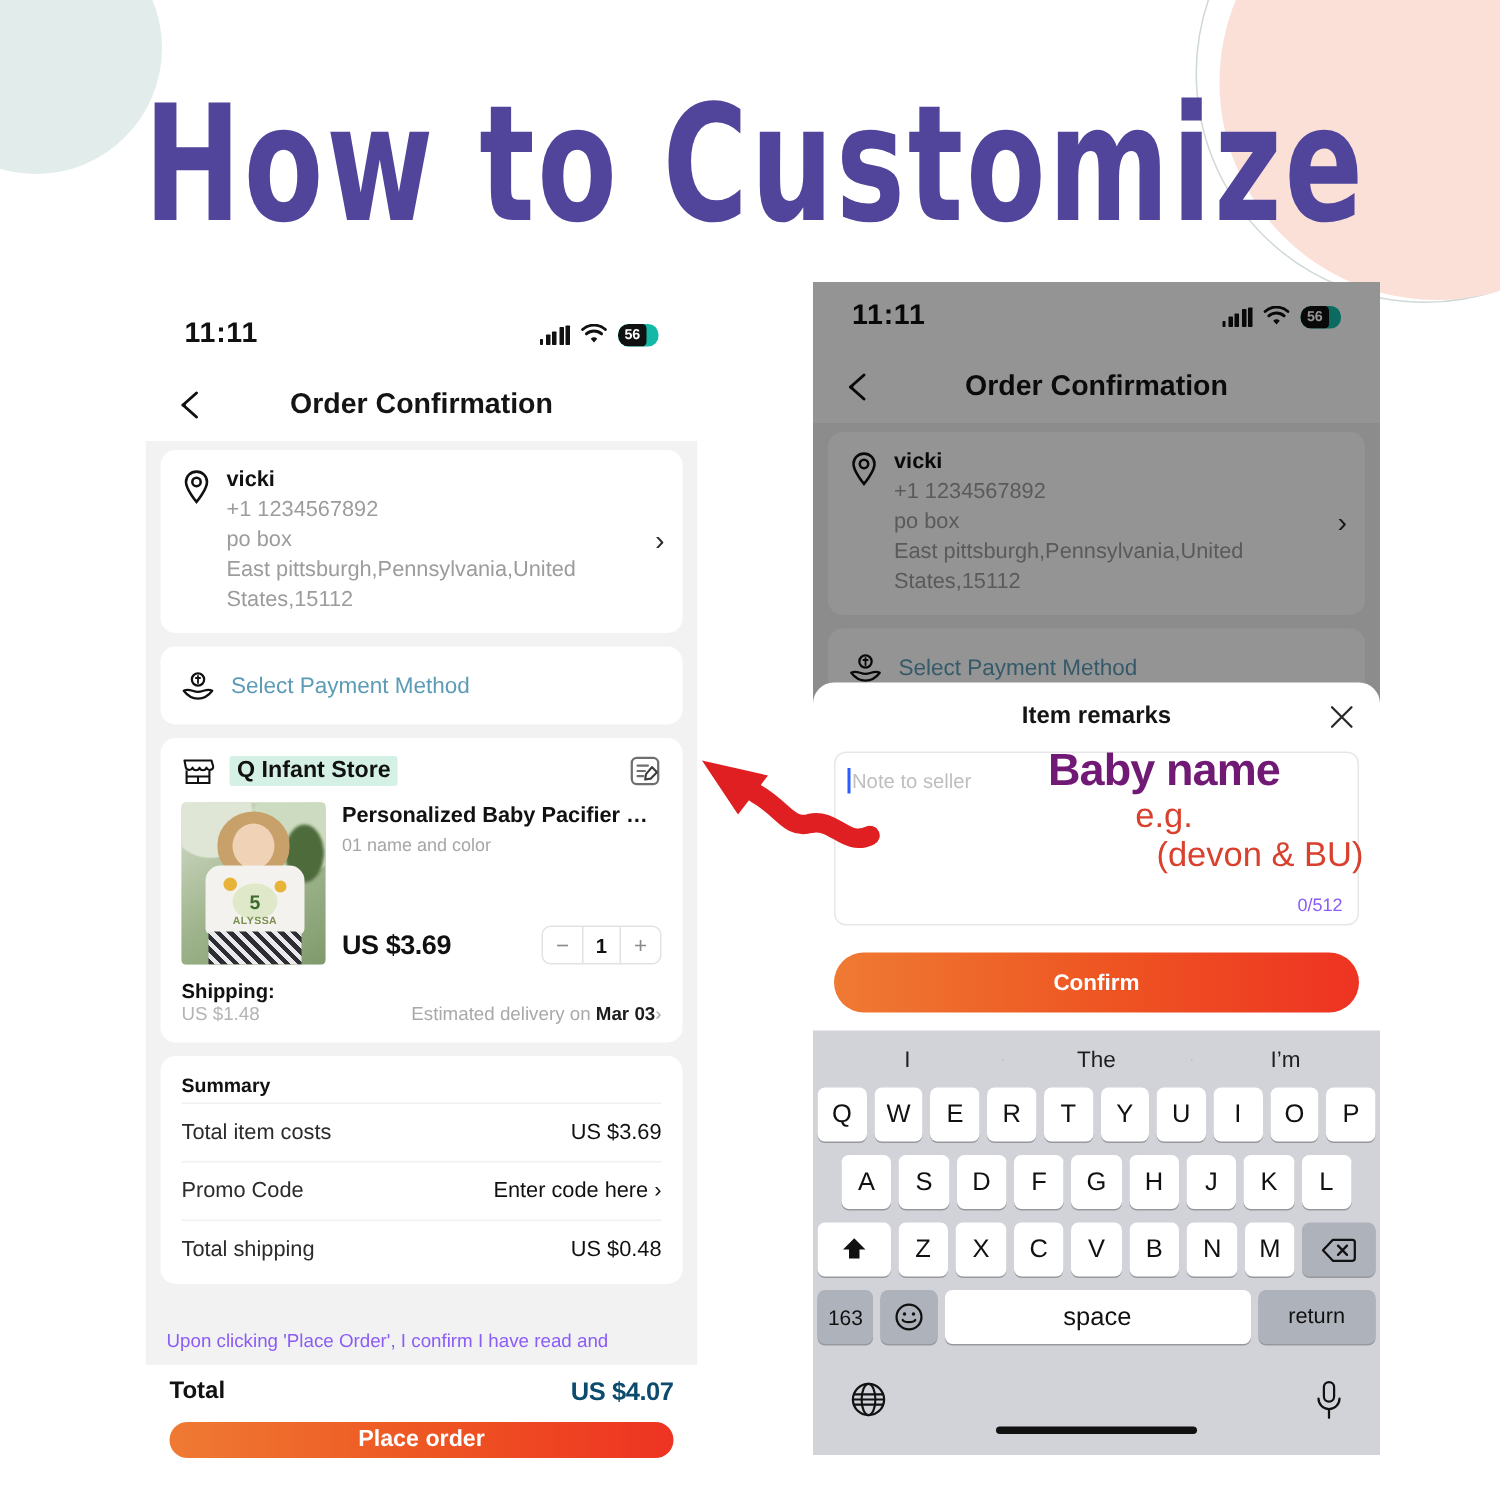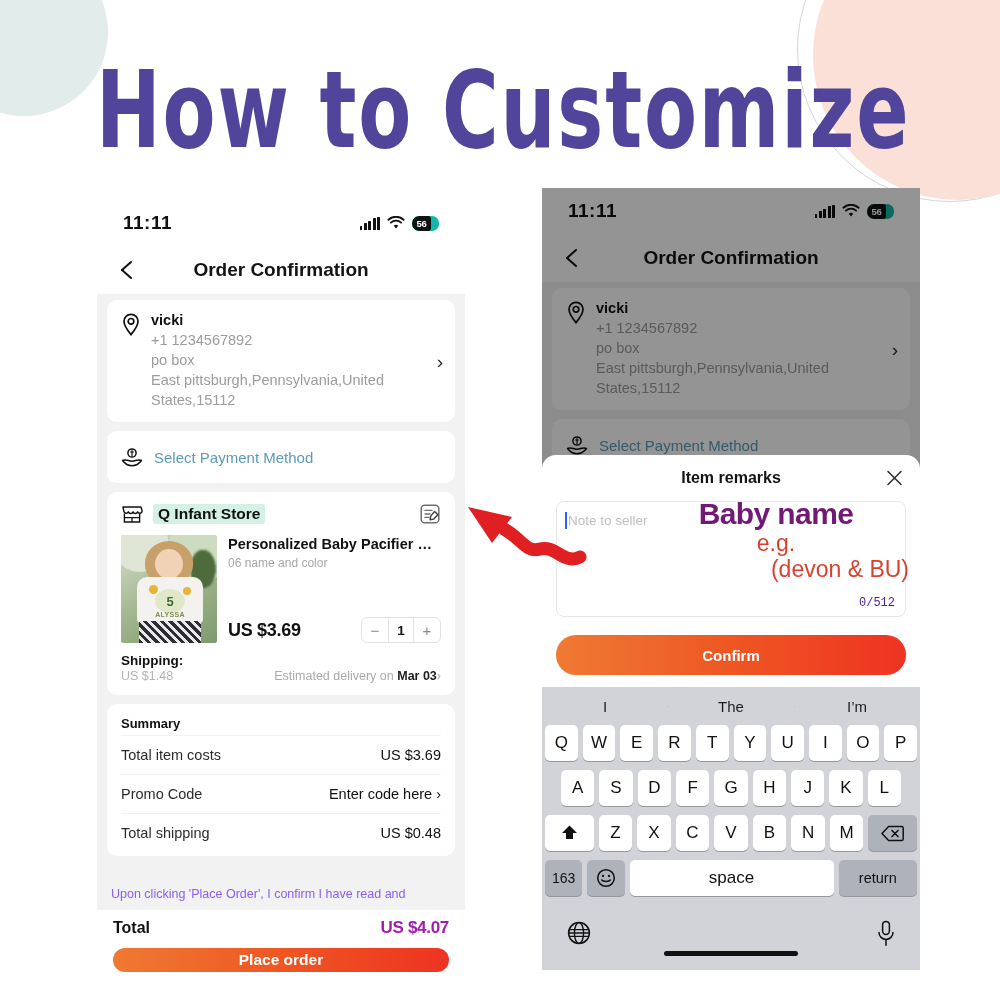--- a/index.html
+++ b/index.html
@@ -175,21 +175,21 @@
     border-top: 1px solid #f1f1f1;
   }
   .sum-row:nth-of-type(1) { border-top: none; }
   .sum-row .val { color: #111; }
 
   .legal { font-size: 12.5px; color: #8b5cf6; padding: 6px 4px 8px 4px; line-height:1.3;margin-top:24px; }
 
   .footer { background: #fff; padding: 8px 16px 12px 16px; }
   .foot-total { display: flex; justify-content: space-between; align-items: center; }
   .foot-total .l { font-size: 16px; font-weight: bold; color: #111; }
-  .foot-total .r { font-size: 17px; font-weight: bold; color: #a21caf; letter-spacing:-.3px; }
+  .foot-total .r { font-size: 17px; font-weight: bold; color: #0c4a6e; letter-spacing:-.3px; }
   .cta {
     margin-top: 10px; height: 24px; border-radius: 20px;
     background: linear-gradient(90deg,#ef7a33 0%, #ee5522 52%, #ee3322 100%);
     color: #fff; font-size: 15.5px; font-weight: bold;
     display: flex; align-items: center; justify-content: center;
   }
 
   
   .dim-wrap { position: relative; }
   .dim-overlay {
@@ -209,21 +209,21 @@
   .note-box {
     margin: 0 14px; height: 116px; border: 1px solid #e7e7e7; border-radius: 8px;
     position: relative; background: #fff;
   }
   .note-ph {
     position: absolute; left: 11px; top: 11px; font-size: 13.5px; color: #bfbfbf;
   }
   .note-caret {
     position: absolute; left: 8px; top: 10px; width: 2px; height: 17px; background: #2b5cff;
   }
-  .note-count { position: absolute; right: 10px; bottom: 6px; font-size: 12px; color: #4c1d95; font-family: Liberation Mono, monospace; }
+  .note-count { position: absolute; right: 10px; bottom: 6px; font-size: 12px; color: #8b5cf6; }
   .overlay-text {
     position: absolute; right: -6px; top: -4px; width: 270px; text-align: right;
     pointer-events: none;
   }
   .ot-baby {
     font-family: "Liberation Sans", sans-serif;
     font-size: 30px; font-weight: bold; color: #701a75; letter-spacing: -.6px;
     line-height: 1.05; text-align: center;
   }
   .ot-eg {
@@ -371,21 +371,21 @@
               <div class="face"></div>
             <div class="shirt"></div>
             <div class="dot1"></div>
               <div class="dot2"></div>
             <div class="deco5">5</div>
             <div class="nm">ALYSSA</div>
             <div class="pants"></div>
           </div>
           <div class="prod-info">
             <div class="prod-title">Personalized Baby Pacifier Clip Custo…</div>
-            <div class="prod-variant">06 name and color</div>
+            <div class="prod-variant">01 name and color</div>
             <div class="prod-bottom">
               <div class="prod-price">US $3.69</div>
               <div class="stepper">
                 <div>−</div>
                 <div class="qty">1</div>
                 <div>+</div>
               </div>
             </div>
           </div>
         </div>

